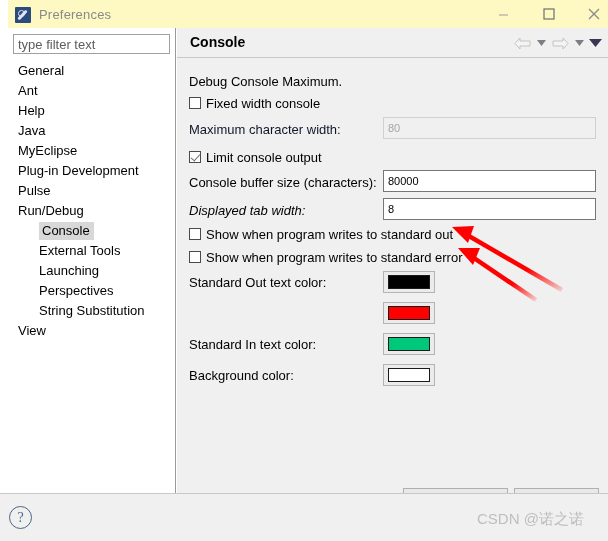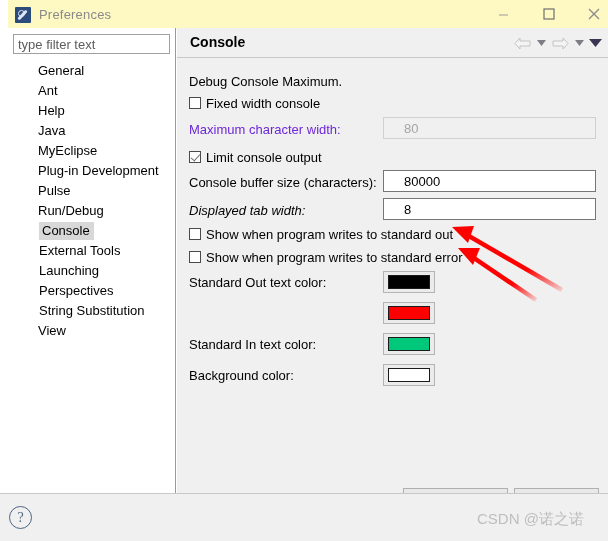--- a/index.html
+++ b/index.html
@@ -107,21 +107,21 @@
     position: absolute;
     left: 0; top: 33px;
     width: 176px;
   }
   .tree-item {
     height: 20px;
     line-height: 20px;
     font-size: 13px;
     color: #000;
     white-space: nowrap;
-    padding-left: 38px;
+    padding-left: 18px;
     box-sizing: border-box;
   }
   .tree-item.child {
     padding-left: 39px;
   }
   .tree-item .sel {
     background: #d8d8d8;
     padding: 1px 4px 2px 3px;
   }
 
@@ -166,21 +166,21 @@
   }
   .row {
     position: absolute;
     left: 12px;
     height: 20px;
     display: flex;
     align-items: center;
     font-size: 13px;
     white-space: nowrap;
   }
-  .lbl-disabled { color: #6d28d9; }
+  .lbl-disabled { color: #0f172a; }
 
   .cb {
     width: 12px; height: 12px;
     box-sizing: border-box;
     border: 1px solid #4a4a4a;
     background: #ffffff;
     display: inline-block;
     position: relative;
     margin-right: 5px;
     flex: 0 0 auto;
@@ -195,23 +195,23 @@
     transform: rotate(42deg);
   }
 
   .txt {
     position: absolute;
     height: 22px;
     box-sizing: border-box;
     background: #ffffff;
     border: 1px solid #767676;
     font-family: "Liberation Sans", sans-serif;
-    font-size: 13px;
+    font-size: 11px;
     color: #000;
-    padding: 0 20px;
+    padding: 0 4px;
     outline: none;
   }
   .txt.disabled {
     background: #f0f0f0;
     border: 1px solid #d0d0d0;
     color: #a6a6a6;
   }
 
   .swatch {
     position: absolute;

